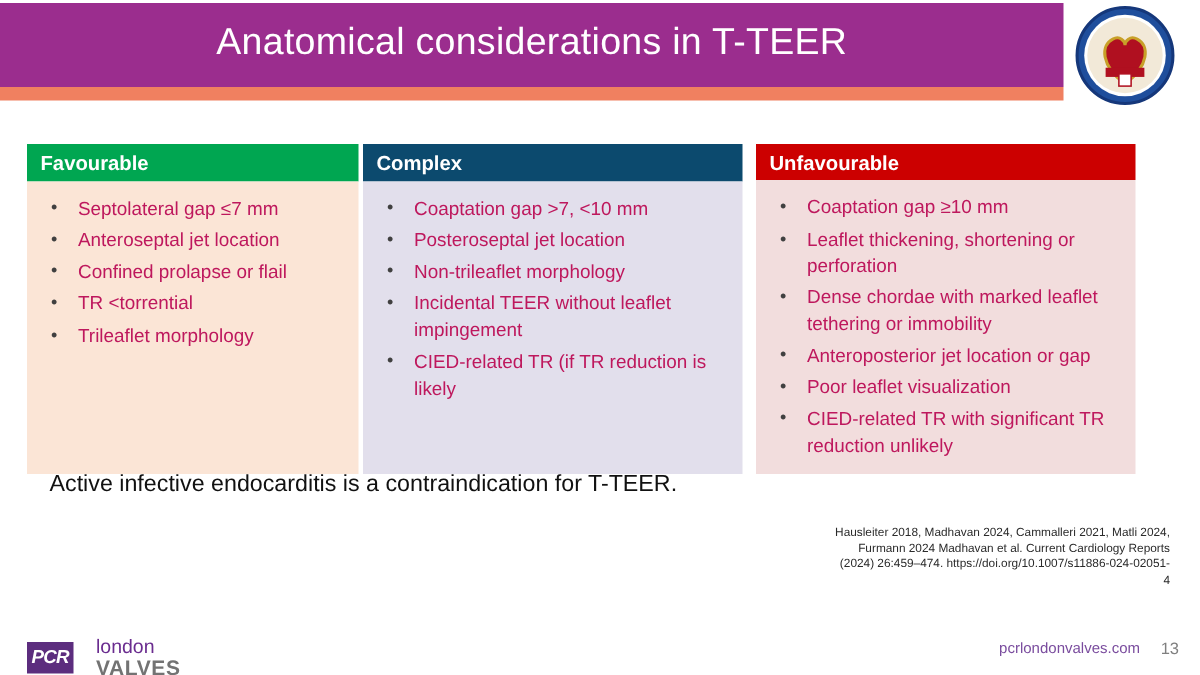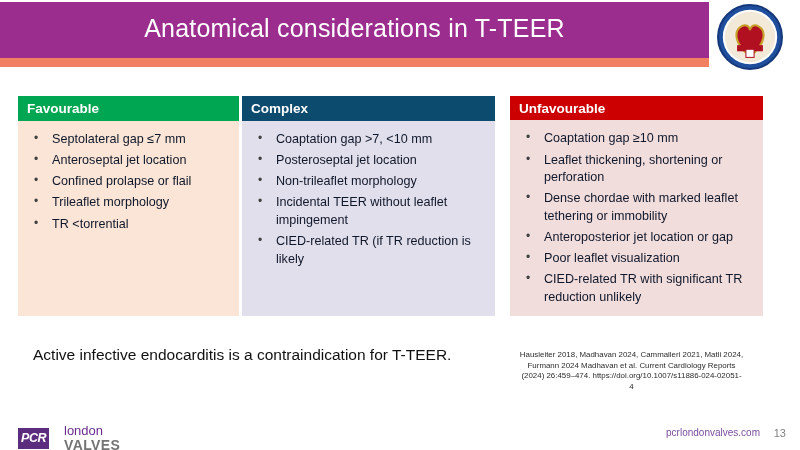--- a/index.html
+++ b/index.html
@@ -35,21 +35,21 @@
   .society-logo svg{display:block;width:68px;height:68px;}
 
   
   .table{
     position:absolute;left:18px;top:96px;width:765px;height:220px;
     display:flex;
   }
   .col{position:relative;display:flex;flex-direction:column;}
   .col.c1{width:221px;justify-content:center;}
   .col.c2{width:253px;margin-left:3px;}
-  .col.c3{width:253px;margin-left:15px;}
+  .col.c3{width:253px;margin-left:9px;}
 
   .col-head{
     height:25px;display:flex;align-items:center;
     padding-left:9px;box-sizing:border-box;
     color:#ffffff;font-size:13.5px;font-weight:bold;
   }
   .c1 .col-head{background:#00A651;}
   .c2 .col-head{background:#0c4a6e;}
   .c3 .col-head{background:#CC0000;}
 
@@ -64,39 +64,39 @@
 
   ul.items{
     margin:0;padding:0;list-style:none;
   }
   ul.items li{
     position:relative;
     padding-left:30px;
     margin-bottom:3.5px;
     font-size:12.6px;
     line-height:1.40;
-    color:#0f172a;
+    color:#be185d;
   }
   ul.items li::before{
     content:"\2022";
     position:absolute;left:12px;top:-1px;
     font-size:12px;color:#404040;
   }
 
   
   .statement{
-    position:absolute;left:33px;top:346px;
+    position:absolute;left:33px;top:314px;
     font-size:15.5px;color:#111111;white-space:nowrap;
   }
 
   
   .citation{
     position:absolute;left:483px;top:350px;width:297px;
     font-size:7.9px;line-height:1.34;color:#2b2b2b;
-    text-align:center;
+    text-align:right;
   }
 
   
   .pcr-logo{
     position:absolute;left:18px;top:424px;
     display:flex;align-items:center;
   }
   .pcr-box{
     width:31px;height:21px;background:#5C2D7E;
     color:#ffffff;font-size:12.5px;font-weight:bold;
@@ -145,22 +145,22 @@
 
   <div class="table">
 
     <div class="col c1">
       <div class="col-head">Favourable</div>
       <div class="col-body">
         <ul class="items">
           <li>Septolateral gap ≤7 mm</li>
           <li>Anteroseptal jet location</li>
           <li>Confined prolapse or flail</li>
+          <li>TR &lt;torrential</li>
           <li>Trileaflet morphology</li>
-          <li>TR &lt;torrential</li>
         </ul>
       </div>
     </div>
 
     <div class="col c2">
       <div class="col-head">Complex</div>
       <div class="col-body">
         <ul class="items">
           <li>Coaptation gap &gt;7, &lt;10 mm</li>
           <li>Posteroseptal jet location</li>

